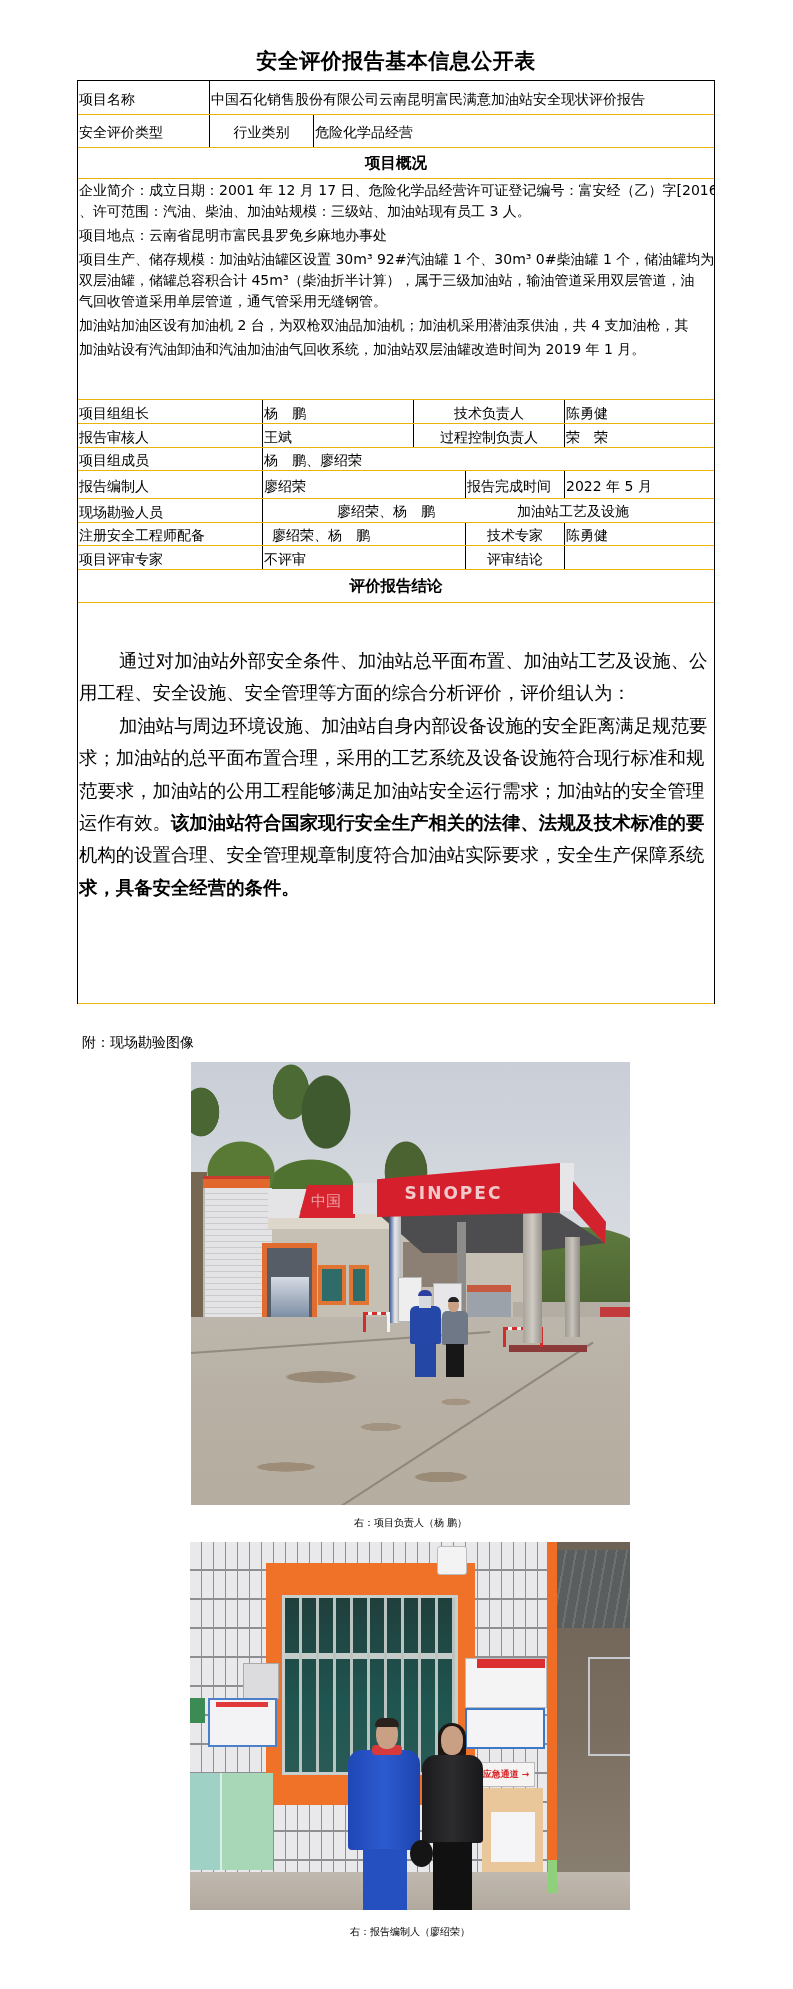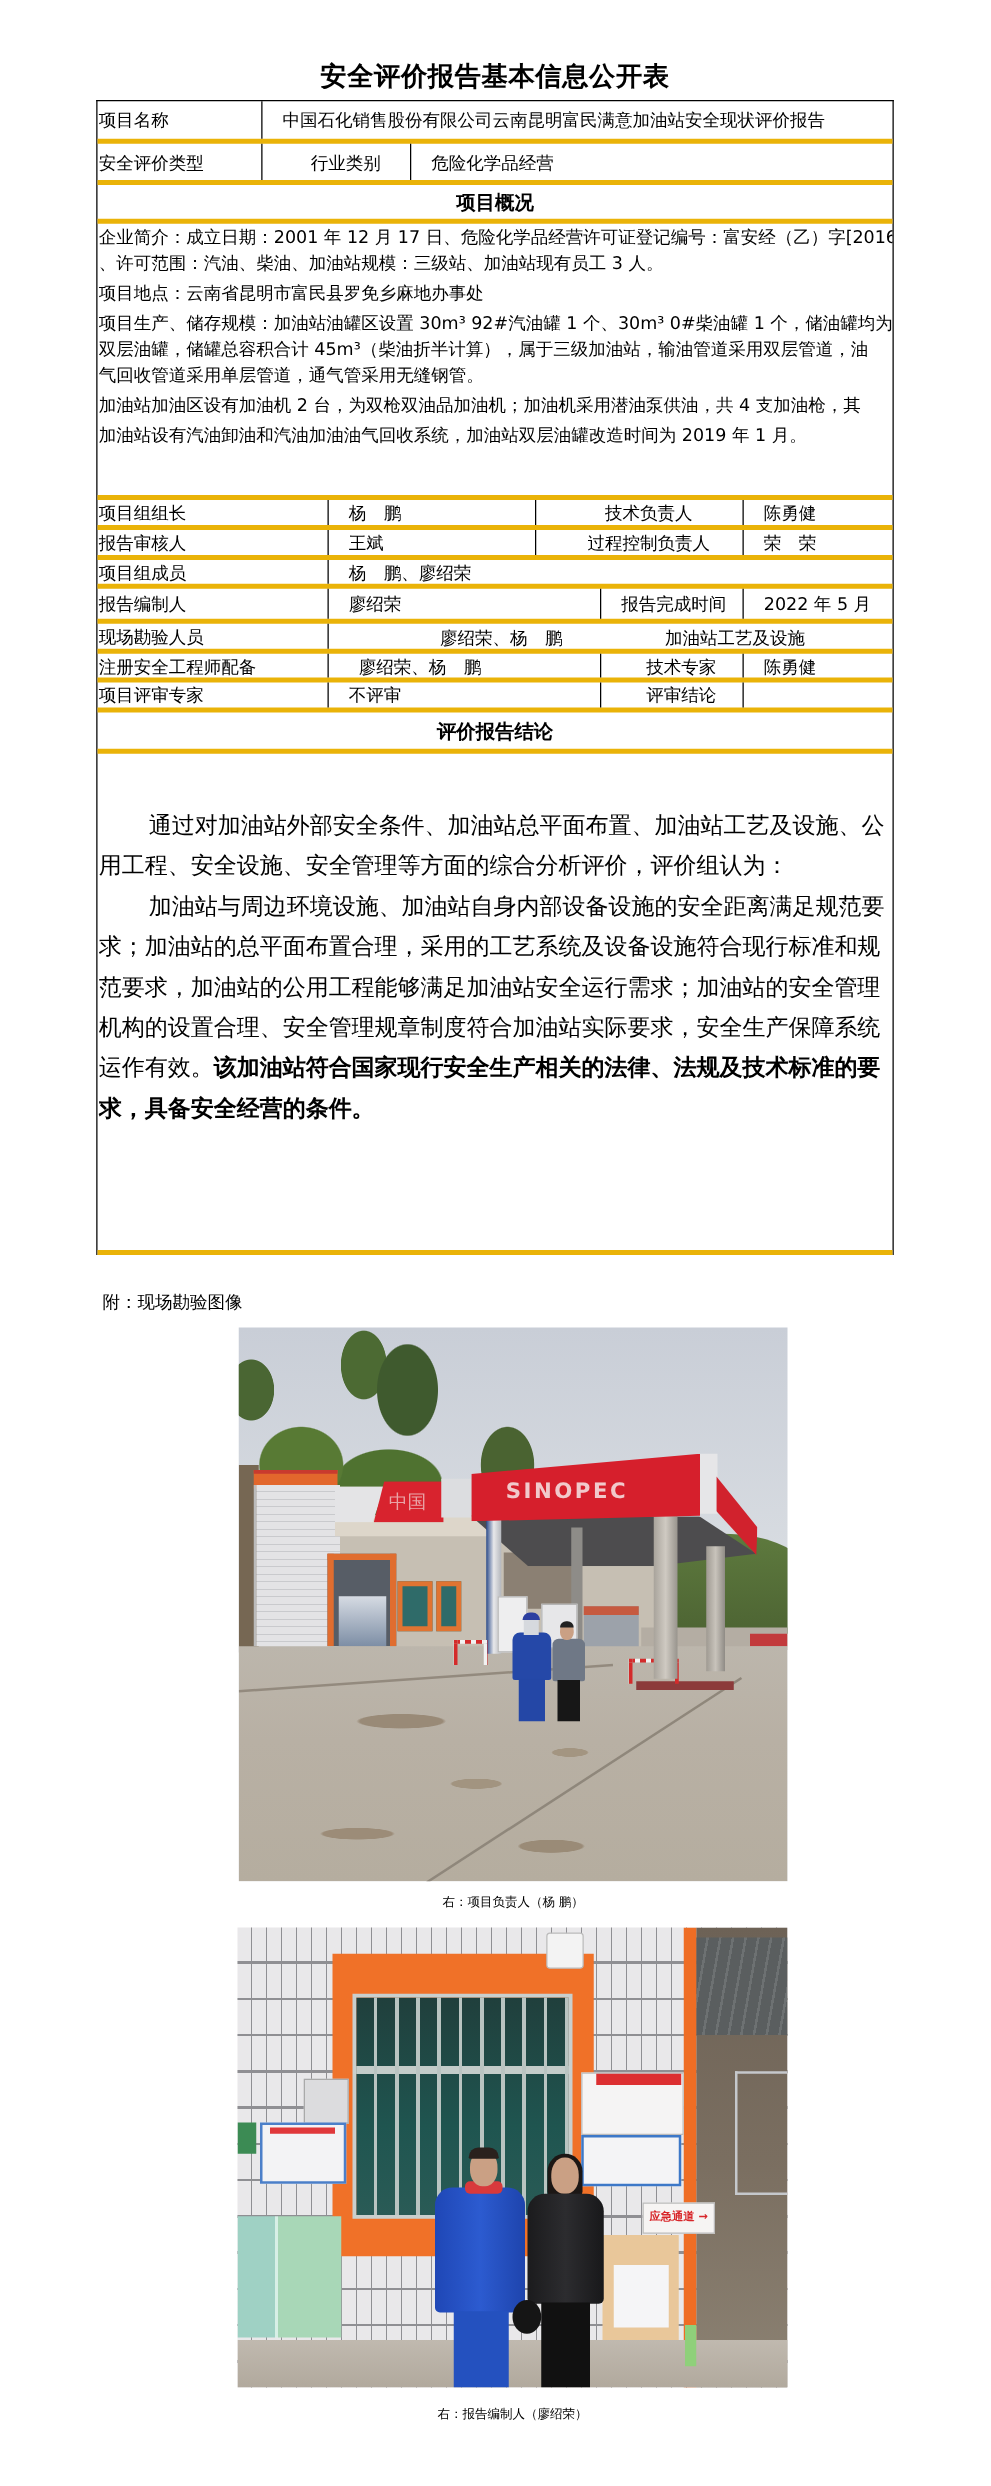--- a/index.html
+++ b/index.html
@@ -3,21 +3,21 @@
 <meta charset="utf-8">
 <style>
   html, body { margin:0; padding:0; background:#ffffff; }
   body { width:793px; height:1989px; position:relative; overflow:hidden; color:#000;
          font-family:"DejaVu Sans","Liberation Sans",sans-serif; }
   .abs { position:absolute; }
   #doc-title { left:77px; top:46px; width:638px; text-align:center; font-size:21px; font-weight:bold;
                line-height:30px; letter-spacing:0.5px; }
   #info-table { left:77px; top:80px; width:638px; box-sizing:border-box;
                 border-top:1.5px solid #000; border-left:1.5px solid #000; border-right:1.5px solid #000; }
-  .row { display:flex; box-sizing:border-box; border-bottom:4px solid #eab308; width:100%;gap:15px; }
+  .row { display:flex; box-sizing:border-box; border-bottom:1px solid #eab308; width:100%; }
   .cell { box-sizing:border-box; border-right:1px solid #000; display:flex; align-items:center;
           font-size:14px; line-height:18px; padding:2px 0 0 1px; white-space:nowrap; overflow:hidden; }
   .cell:last-child { border-right:none; flex:1; }
   .cell.center { justify-content:center; padding-left:0; }
   .section-head { justify-content:center; font-weight:bold; font-size:15.5px; padding:0; }
   .overview { display:block; padding:1px 0 0 1px; }
   .overview p { margin:0 0 3px 0; }
   .overview .ln { display:block; font-size:14px; line-height:21px; white-space:nowrap; overflow:hidden; }
   .conclusion { display:block; padding:42px 0 0 1px; font-family:"DejaVu Serif","Liberation Serif",serif; }
   .conclusion .ln { display:block; font-size:18.4px; line-height:32.4px; white-space:nowrap; overflow:hidden; }
@@ -121,21 +121,21 @@
     background:repeating-linear-gradient(100deg,#5a5e5f 0 8px,#6d7172 8px 10px); }
   .p2-railing { left:398px; top:115px; width:40px; height:95px; border:2px solid #c5c8cc; border-right:none; }
   .p2-notice-small { left:53px; top:121px; width:34px; height:34px; background:#dcdcde; border:1px solid #aaa; }
   .p2-poster-l { left:18px; top:156px; width:69px; height:49px; background:#f3f3f5; border:2px solid #4b7fc9; box-sizing:border-box; }
   .p2-poster-l-head { left:26px; top:160px; width:52px; height:5px; background:#e0383b; }
   .p2-green-sign { left:0; top:156px; width:15px; height:25px; background:#3c8b54; }
   .p2-poster-r { left:275px; top:116px; width:82px; height:50px; background:#f5f4f4; border:1px solid #bbb; box-sizing:border-box; }
   .p2-poster-r-head { left:287px; top:117px; width:68px; height:9px; background:#dc2f31; }
   .p2-poster-r2 { left:275px; top:166px; width:80px; height:41px; background:#f4f4f6; border:2px solid #3d78c8; box-sizing:border-box; }
   .p2-exit-sign { left:287px; top:220px; width:58px; height:25px; background:#f6f4f3; border:1px solid #bbb; box-sizing:border-box;
-                  color:#d8262a; font-size:9px; font-weight:bold; line-height:23px; text-align:center; white-space:nowrap;margin-left:37px; }
+                  color:#d8262a; font-size:9px; font-weight:bold; line-height:23px; text-align:center; white-space:nowrap; }
   .p2-poster-orange { left:292px; top:246px; width:61px; height:92px; background:#e9c79a; }
   .p2-poster-orange-in { left:301px; top:270px; width:44px; height:50px; background:#f5f5f7; }
   .p2-posters-green { left:0; top:231px; width:83px; height:97px;
     background:linear-gradient(90deg,#9fd1c4 0 30px, #d7efe6 30px 32px, #a8d7b7 32px 83px); }
   .p2-ground { left:0; top:330px; width:440px; height:38px; background:linear-gradient(#c0b9af,#b1a99d); }
   .p2-bucket { left:358px; top:318px; width:9px; height:33px; background:#8fd07a; }
   .p2-a-head { left:186px; top:178px; width:22px; height:29px; }
   .p2-a-hair { left:185px; top:176px; width:24px; height:9px; background:#2a211d; border-radius:12px 12px 2px 2px; }
   .p2-a-collar { left:182px; top:203px; width:30px; height:10px; background:#d8393c; border-radius:4px; }
   .p2-a-body { left:158px; top:208px; width:72px; height:100px; background:linear-gradient(90deg,#1f47b6,#2c5bd0,#1e44ad); border-radius:14px 14px 4px 4px; }
@@ -243,22 +243,22 @@
     <div class="cell section-head">评价报告结论</div>
   </div>
 
   <div class="row" style="height:401px">
     <div class="cell conclusion">
       <span class="ln ind"><span>通过对加油站外部安全条件、加油站总平面布置、加油站工艺及设施、公</span></span>
       <span class="ln"><span>用工程、安全设施、安全管理等方面的综合分析评价，评价组认为：</span></span>
       <span class="ln ind"><span>加油站与周边环境设施、加油站自身内部设备设施的安全距离满足规范要</span></span>
       <span class="ln"><span>求；加油站的总平面布置合理，采用的工艺系统及设备设施符合现行标准和规</span></span>
       <span class="ln"><span>范要求，加油站的公用工程能够满足加油站安全运行需求；加油站的安全管理</span></span>
+      <span class="ln"><span>运作有效。</span><b>该加油站符合国家现行安全生产相关的法律、法规及技术标准的要</b></span>
       <span class="ln"><span>机构的设置合理、安全管理规章制度符合加油站实际要求，安全生产保障系统</span></span>
-      <span class="ln"><span>运作有效。</span><b>该加油站符合国家现行安全生产相关的法律、法规及技术标准的要</b></span>
       <span class="ln"><b>求，具备安全经营的条件。</b></span>
     </div>
   </div>
 </div>
 
 <div id="appendix-label" class="abs">附：现场勘验图像</div>
 
 <div id="photo-1" class="abs">
   <div class="p1-trees"></div>
   <div class="p1-hills"></div>

